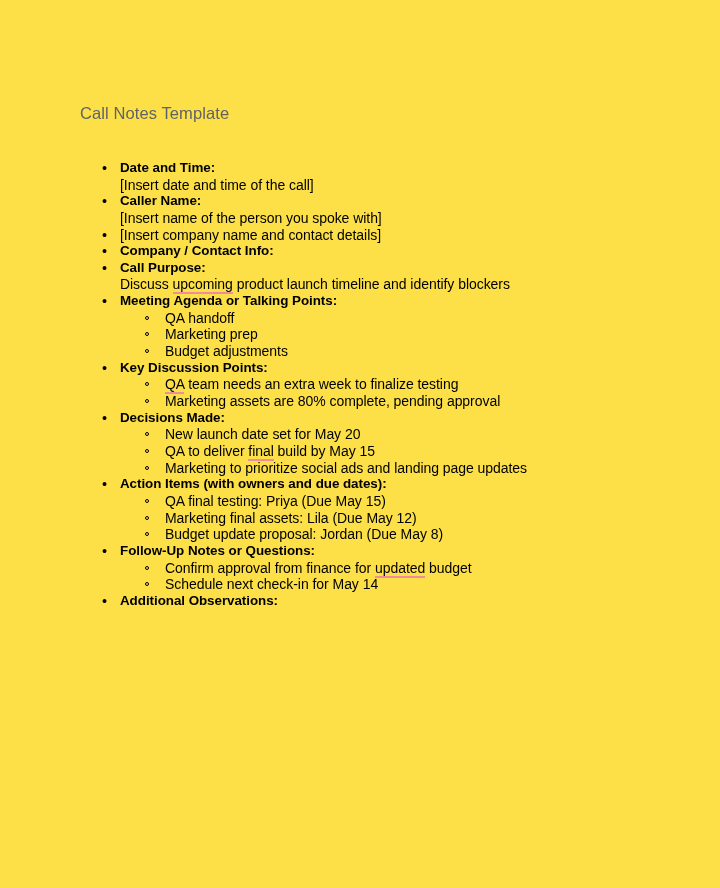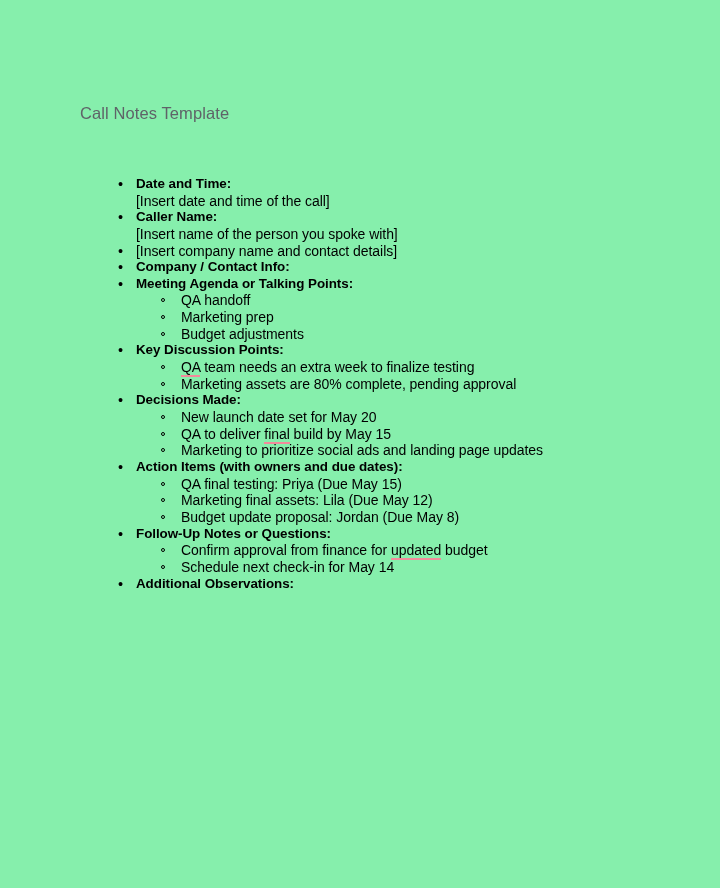--- a/index.html
+++ b/index.html
@@ -11,42 +11,42 @@
     width: 720px;
     height: 888px;
     font-family: "Liberation Sans", sans-serif;
     color: #000000;
     overflow: hidden;
   }
   .page {
     width: 720px;
     height: 888px;
     box-sizing: border-box;
-    background: #86efac;
+    background: #fde047;
     position: relative;
   }
   .doc-title {
     position: absolute;
     left: 80px;
     top: 103px;
     font-size: 16.5px;
     color: #5f6368;
     letter-spacing: 0.1px;
     line-height: 1.3;
     white-space: nowrap;
   }
   .doc-body {
     position: absolute;
     left: 80px;
     top: 160px;
     width: 575px;
   }
   ul.lvl1 {
     list-style: none;
-    margin: 16px;
+    margin: 0;
     padding: 0;
   }
   ul.lvl1 > li.item {
     position: relative;
     padding-left: 40px;
     margin: 0;
   }
   ul.lvl1 > li.item::before {
     content: "\2022";
     position: absolute;
@@ -121,20 +121,24 @@
           <div class="hdr">Caller Name:</div>
           <div class="cont">[Insert name of the person you spoke with]</div>
         </li>
         <li class="item">
           <div class="plain-item">[Insert company name and contact details]</div>
         </li>
         <li class="item">
           <div class="hdr">Company / Contact Info:</div>
         </li>
         <li class="item">
+          <div class="hdr">Call Purpose:</div>
+          <div class="cont"><span>Discuss </span><span class="misspell">upcoming</span><span> product launch timeline and identify blockers</span></div>
+        </li>
+        <li class="item">
           <div class="hdr">Meeting Agenda or Talking Points:</div>
           <ul class="lvl2">
             <li class="subitem"><span>QA handoff</span></li>
             <li class="subitem"><span>Marketing prep</span></li>
             <li class="subitem"><span>Budget adjustments</span></li>
           </ul>
         </li>
         <li class="item">
           <div class="hdr">Key Discussion Points:</div>
           <ul class="lvl2">

